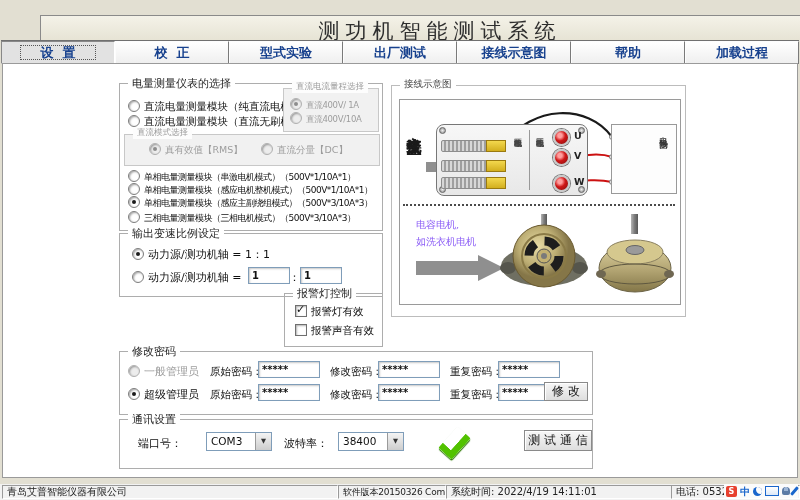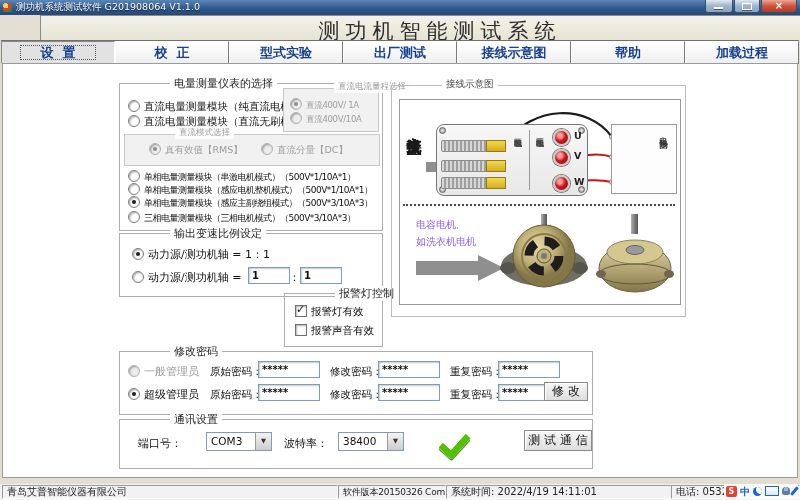--- a/index.html
+++ b/index.html
@@ -33,21 +33,21 @@
     border-top:1px solid #fdfdfd;border-left:1px solid #fdfdfd;border-right:1px solid #7a7a7a;border-bottom:1px solid #7a7a7a;
     display:flex;align-items:center;justify-content:center;cursor:default;}
   .tab span{font-size:13px;font-weight:bold;color:#17418e;white-space:pre;}
   .tab.active{background:#e2e2e2;border-top:1px solid #888;border-left:1px solid #888;border-right:1px solid #fff;border-bottom:1px solid #fff;}
   .tab.active::after{content:"";position:absolute;left:18px;right:18px;top:3px;bottom:3px;border:1px dotted #555;}
 
   
   .content{position:absolute;left:2px;top:63px;width:794px;height:413px;background:#fff;border:1px solid #9a9a9a;}
 
   .grp{position:absolute;border:1px solid #adadad;}
-  .grp>.gt{position:absolute;top:-8px;left:8px;background:#fff;padding:0 4px;font-size:11px;color:#1f1f1f;white-space:nowrap;margin-left:42px;}
+  .grp>.gt{position:absolute;top:-8px;left:8px;background:#fff;padding:0 4px;font-size:11px;color:#1f1f1f;white-space:nowrap;}
   .grp.dis{border-color:#c8c8c8;background:#f1f1f1;}
   .grp.dis>.gt{color:#9d9d9d;background:#fdfdfd;font-size:8.5px;}
 
   .row{position:absolute;white-space:nowrap;font-size:10.5px;color:#101010;}
   .row.small{font-size:9px;letter-spacing:-0.5px;}
   .row.tiny{font-size:8.5px;letter-spacing:-0.3px;}
   .row.dis{color:#9d9d9d;}
   .rad{display:inline-block;width:10px;height:10px;border-radius:50%;background:#fff;border:1px solid #7d7d7d;
     box-shadow:inset 1px 1px 2px rgba(0,0,0,.35);vertical-align:-2px;margin-right:4px;position:relative;}
   .rad.on::after{content:"";position:absolute;left:3px;top:3px;width:4px;height:4px;border-radius:50%;background:#1c1c1c;}
@@ -99,29 +99,20 @@
   .moonico::after{content:"";position:absolute;left:3px;top:-2px;width:9px;height:9px;border-radius:50%;background:#fbfbfb;}
   .kbico{width:12px;height:8px;border:1px solid #1a66cc;background:linear-gradient(#fff,#dce8f8);}
   .perico{width:8px;height:8px;border-radius:50% 50% 2px 2px;background:radial-gradient(circle at 50% 30%,#9db6d6 0 30%,#5d7ca6 31%);}
   .wrico{width:3px;height:10px;background:#1a66cc;transform:rotate(40deg);border-radius:1px;}
 </style>
 </head>
 <body>
 
 <div id="app">
 
-  <div class="titlebar">
-    <span class="appicon"></span>
-    <span class="apptitle">测功机系统测试软件 G201908064 V1.1.0</span>
-    <div class="winbtns">
-      <div class="wbtn min"></div>
-      <div class="wbtn max"></div>
-      <div class="wbtn close">×</div>
-    </div>
-  </div>
 
   <div class="header">
     <div class="header-title">测功机智能测试系统</div>
   </div>
 
   <div class="tabbar">
     <div class="tab active">
         <span>设  置</span>
       </div>
     <div class="tab">

